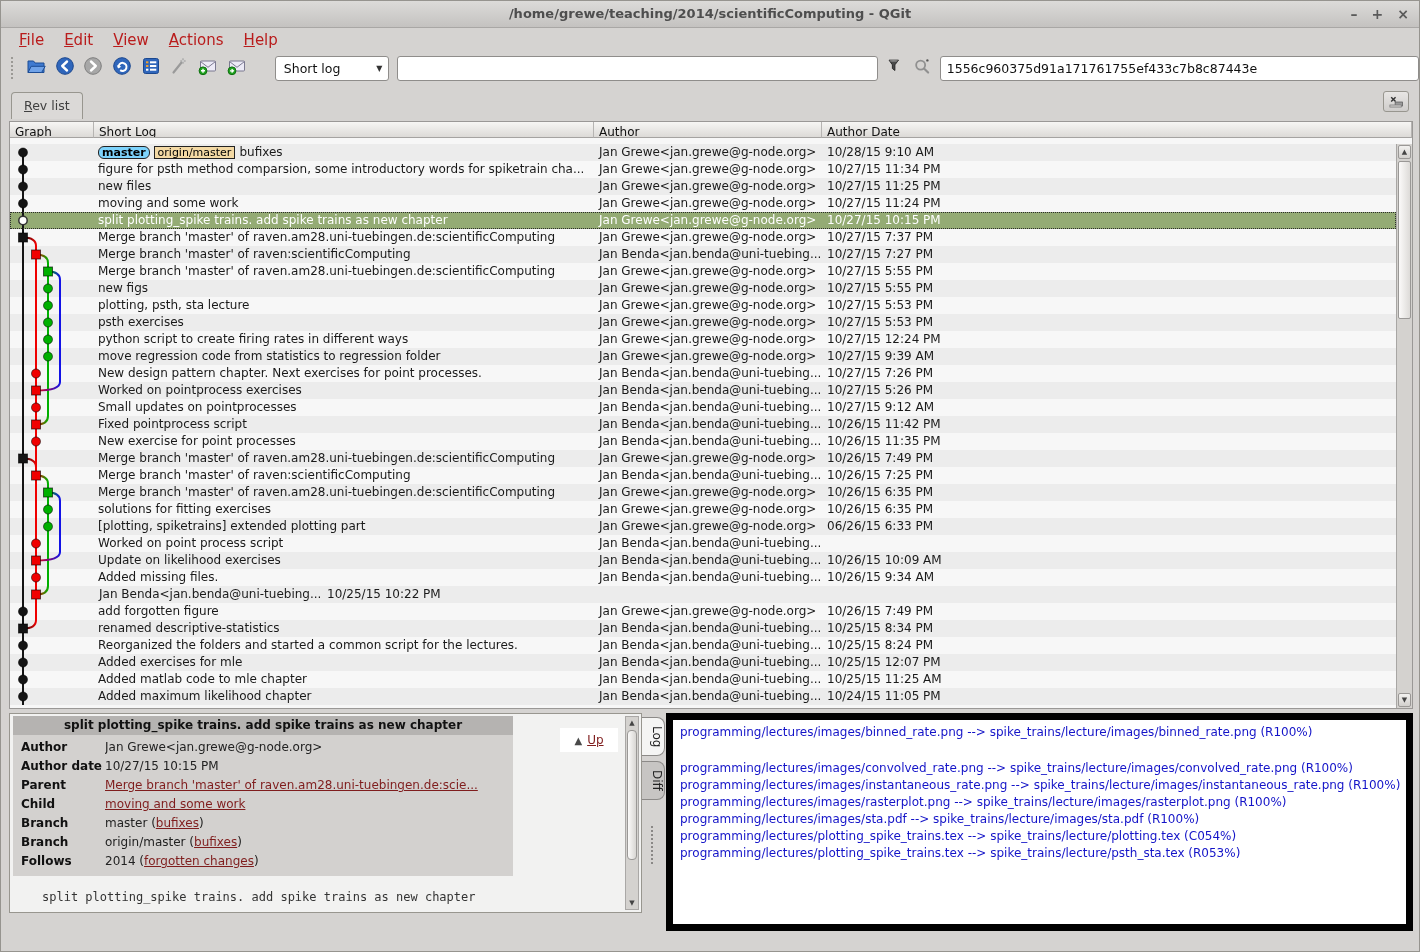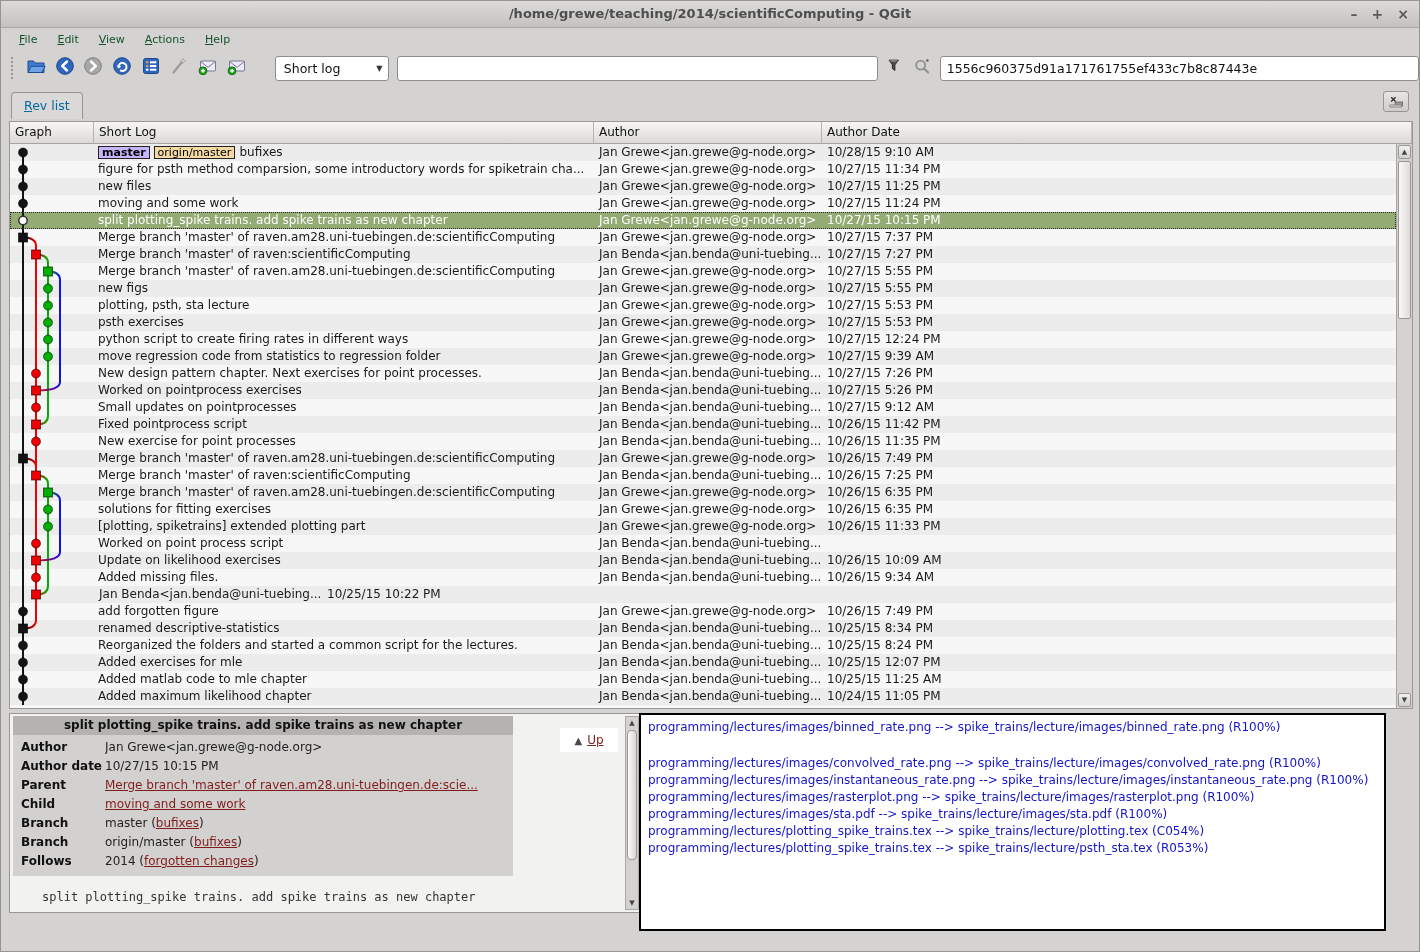--- a/index.html
+++ b/index.html
@@ -7,45 +7,45 @@
   .window{position:relative;width:1420px;height:952px;background:#d5d3d1;border:1px solid #96948f;overflow:hidden;}
 
   
   .titlebar{position:absolute;left:0;top:0;right:0;height:27px;background:linear-gradient(#dcdbd9,#c4c2c0);border-bottom:1px solid #a9a7a5;}
   .title-text{text-align:center;font-weight:bold;font-size:13px;color:#4e4e4e;line-height:26px;}
   .win-controls{position:absolute;right:10px;top:0;height:26px;display:flex;gap:14px;align-items:center;color:#5a5a5a;font-size:14px;font-weight:bold;}
   .win-controls span{cursor:default;line-height:1;}
 
   
   .menubar{position:absolute;top:27px;left:0;right:0;height:23px;display:flex;padding-left:8px;align-items:center;}
-  .menu-item{padding:2px 10px;font-size:11px;color:#14532d;}
+  .menu-item{padding:2px 10px;font-size:15px;color:#b91c1c;}
 
   
   .toolbar{position:absolute;top:50px;left:0;right:0;height:34px;display:flex;align-items:center;padding-left:10px;}
   .tb-handle{width:5px;height:22px;border-left:2px dotted #9b9995;margin-right:6px;}
   .tb-btn{width:27px;height:27px;display:flex;align-items:center;justify-content:center;margin:0 1px;}
   .tb-btn svg{width:20px;height:20px;}
   .combo{width:116px;height:25px;background:#fff;border:1px solid #8f8d8b;border-radius:3px;margin-left:24px;display:flex;align-items:center;font-size:12.5px;color:#111;}
   .combo .combo-label{flex:1;padding-left:8px;}
   .combo .combo-arrow{width:18px;font-size:8px;color:#333;text-align:center;}
   .tb-input{height:25px;background:#fff;border:1px solid #8f8d8b;border-radius:3px;font-family:"DejaVu Sans","Liberation Sans",sans-serif;font-size:12.5px;color:#111;padding:0 6px;}
   .search-input{width:488px;margin-left:8px;}
   .sha-input{width:486px;margin-left:6px;}
   .mini-btn{width:24px;height:24px;display:flex;align-items:center;justify-content:center;margin-left:4px;}
   .mini-btn svg{width:18px;height:18px;}
 
   
   .tabbar{position:absolute;top:84px;left:0;right:0;height:34px;}
-  .tab{position:absolute;left:10px;bottom:0;height:27px;padding:0 12px;background:#dbd9d7;border:1px solid #98968f;border-bottom:none;border-radius:4px 4px 0 0;font-size:12.5px;color:#0369a1;line-height:26px;}
+  .tab{position:absolute;left:10px;bottom:0;height:27px;padding:0 12px;background:#dbd9d7;border:1px solid #98968f;border-bottom:none;border-radius:4px 4px 0 0;font-size:12.5px;color:#404040;line-height:26px;}
   .corner-btn{position:absolute;right:10px;top:6px;width:26px;height:21px;background:linear-gradient(#e8e6e4,#cfcdcb);border:1px solid #98968f;border-radius:3px;display:flex;align-items:center;justify-content:center;}
   .corner-btn svg{width:18px;height:14px;}
 
   
   .revtable{position:absolute;left:8px;top:120px;width:1404px;height:588px;background:#f7f7f7;border:1px solid #9a9896;}
-  .thead{position:absolute;left:0;top:0;right:0;height:22px;display:flex;}
+  .thead{position:absolute;left:0;top:0;right:0;height:16px;display:flex;}
   .hcell{background:linear-gradient(#f7f6f4,#dcdad7);border-right:1px solid #b6b4b2;border-bottom:1px solid #a5a3a1;font-size:12px;color:#111;line-height:21px;padding-left:5px;overflow:hidden;}
   .rows{position:absolute;left:0;top:22px;right:16px;bottom:0;overflow:hidden;}
   .row{height:17px;display:flex;font-size:12px;line-height:17px;white-space:nowrap;color:#1a1a1a;}
   .row.a{background:#ececec;}
   .row.b{background:#f7f7f7;}
   .row.selected{background:#94ab74;color:#fff;outline:1px dotted #2c2c2c;outline-offset:-1px;}
   .cell-graph{width:84px;flex:none;}
   .cell-log{width:500px;flex:none;overflow:hidden;padding-left:4px;display:flex;align-items:center;}
   .cell-author{width:228px;flex:none;overflow:hidden;padding-left:5px;}
   .cell-date{flex:1;overflow:hidden;padding-left:5px;}
@@ -73,21 +73,21 @@
   .dl-thumb{position:absolute;left:1px;top:13px;width:10px;height:130px;background:linear-gradient(90deg,#fbfaf9,#d8d6d3);border:1px solid #9a9896;border-radius:4px;}
 
   
   .side-tabs{position:absolute;left:641px;top:712px;width:25px;height:220px;}
   .vtab{writing-mode:vertical-rl;width:23px;border:1px solid #8c8a88;border-left:none;border-radius:0 8px 8px 0;font-size:12px;color:#222;text-align:center;padding:8px 0;margin-bottom:5px;}
   .vtab.active{background:#f5f5f4;margin-top:4px;}
   .vtab.inactive{background:#c7c5c3;}
   .splitter-dots{margin:26px 0 0 9px;width:4px;height:38px;border-left:2px dotted #8a8886;}
 
   
-  .files-panel{position:absolute;left:638px;top:712px;width:747px;height:218px;background:#fff;border:2px solid #000000;overflow:hidden;padding-top:4px;}
+  .files-panel{position:absolute;left:665px;top:712px;width:747px;height:218px;background:#fff;border:7px solid #000000;overflow:hidden;padding-top:4px;}
   .file-line{font-size:12px;line-height:17px;padding-left:7px;white-space:nowrap;}
 </style>
 </head>
 <body>
 
 <div class="window">
 
   <div class="titlebar">
     <div class="title-text">/home/grewe/teaching/2014/scientificComputing - QGit</div>
     <div class="win-controls">
@@ -207,21 +207,21 @@
         <div class="hcell" style="width: 576px; flex: 1 1 0%;">Author Date</div>
       </div>
     <div class="rows">
         <div class="row a">
           <div class="cell-graph"><svg viewBox="0 0 84 17" width="84" height="17">
               <defs></defs>
               <line x1="13" y1="8.5" x2="13" y2="17" stroke="#141414" stroke-width="2"></line>
               <circle cx="13" cy="8.5" r="4.5" fill="#141414" stroke="rgba(0,0,0,0.55)" stroke-width="1"></circle>
             </svg></div>
           <div class="cell-log">
-            <span class="badge bold" style="background: #c4b5fd;">master</span>
+            <span class="badge bold" style="background: #7dd3fc; border-radius: 6px;">master</span>
             <span class="badge" style="background: rgb(243, 217, 164);">origin/master</span>
             <span>bufixes</span>
           </div>
           <div class="cell-author">Jan Grewe&lt;jan.grewe@g-node.org&gt;</div>
           <div class="cell-date">10/28/15 9:10 AM</div>
         </div>
         <div class="row b">
           <div class="cell-graph"><svg viewBox="0 0 84 17" width="84" height="17">
               <defs></defs>
               <line x1="13" y1="0" x2="13" y2="17" stroke="#141414" stroke-width="2"></line>
@@ -561,21 +561,21 @@
               <line x1="13" y1="0" x2="13" y2="17" stroke="#141414" stroke-width="2"></line>
               <line x1="26" y1="0" x2="26" y2="17" stroke="#f00000" stroke-width="2"></line>
               <line x1="38" y1="0" x2="38" y2="17" stroke="#00b000" stroke-width="2"></line>
               <line x1="50" y1="0" x2="50" y2="17" stroke="#1212e6" stroke-width="2"></line>
               <circle cx="38" cy="8.5" r="4.5" fill="#00b000" stroke="rgba(0,0,0,0.55)" stroke-width="1"></circle>
             </svg></div>
           <div class="cell-log">
             <span>[plotting, spiketrains] extended plotting part</span>
           </div>
           <div class="cell-author">Jan Grewe&lt;jan.grewe@g-node.org&gt;</div>
-          <div class="cell-date">10/26/15 11:33 PM</div>
+          <div class="cell-date">06/26/15 6:33 PM</div>
         </div>
         <div class="row b">
           <div class="cell-graph"><svg viewBox="0 0 84 17" width="84" height="17">
               <defs></defs>
               <line x1="13" y1="0" x2="13" y2="17" stroke="#141414" stroke-width="2"></line>
               <line x1="26" y1="0" x2="26" y2="17" stroke="#f00000" stroke-width="2"></line>
               <line x1="38" y1="0" x2="38" y2="17" stroke="#00b000" stroke-width="2"></line>
               <line x1="50" y1="0" x2="50" y2="17" stroke="#1212e6" stroke-width="2"></line>
               <circle cx="26" cy="8.5" r="4.5" fill="#f00000" stroke="rgba(0,0,0,0.55)" stroke-width="1"></circle>
             </svg></div>

